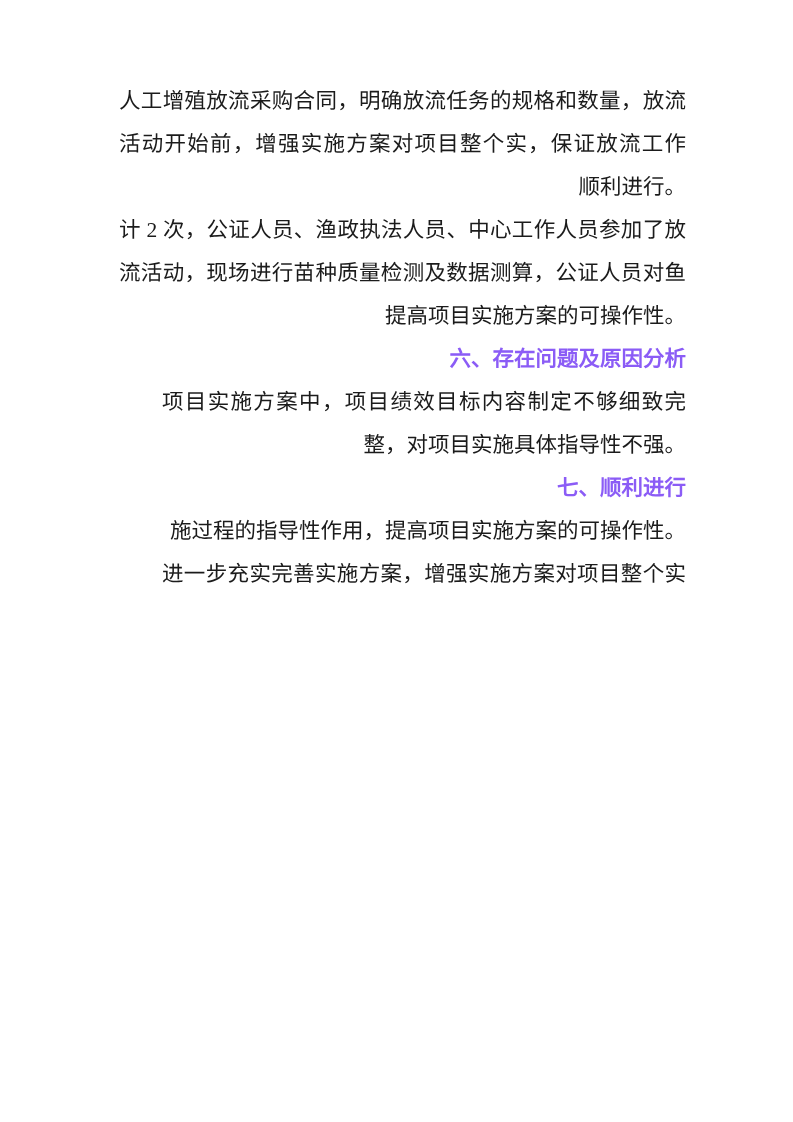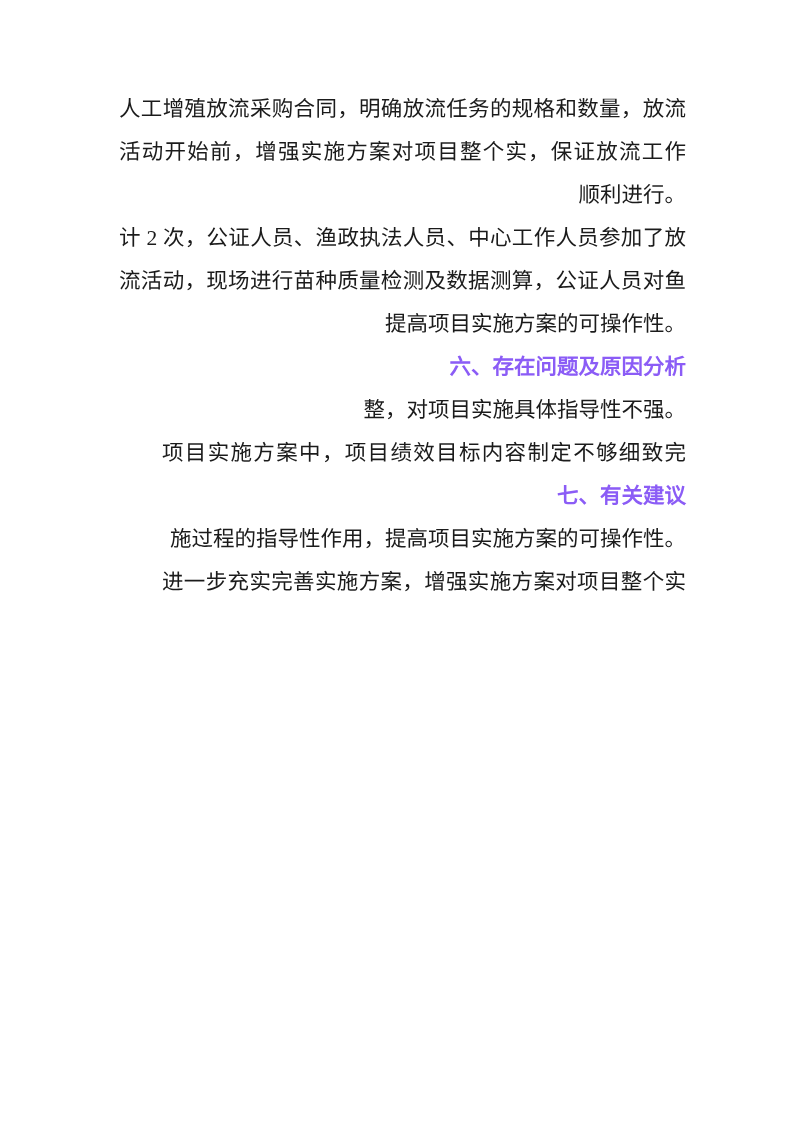--- a/index.html
+++ b/index.html
@@ -11,21 +11,21 @@
     position: relative;
     width: 793px;
     height: 1122px;
     margin: 0 auto;
     background: #ffffff;
     overflow: hidden;
     box-sizing: border-box;
   }
   .content {
     position: absolute;
-    top: 88px;
+    top: 80px;
     left: 119px;
     width: 567px;
     color: #1b1b1b;
   }
   .ln {
     margin: 0;
     padding: 0;
     font-family: "Liberation Serif", "DejaVu Serif", serif;
     font-size: 21.5px;
     line-height: 43px;
@@ -66,25 +66,25 @@
 
     <div>
       <p class="ln j">计 2 次，公证人员、渔政执法人员、中心工作人员参加了放</p>
       <p class="ln j">流活动，现场进行苗种质量检测及数据测算，公证人员对鱼</p>
       <p class="ln">提高项目实施方案的可操作性。</p>
     </div>
 
     <p class="ln head ind">六、存在问题及原因分析</p>
 
     <div>
+      <p class="ln j ind">项目实施方案中，项目绩效目标内容制定不够细致完</p>
       <p class="ln">整，对项目实施具体指导性不强。</p>
-      <p class="ln j ind">项目实施方案中，项目绩效目标内容制定不够细致完</p>
     </div>
 
-    <p class="ln head ind">七、有关建议</p>
+    <p class="ln head ind">七、顺利进行</p>
 
     <div>
       <p class="ln">施过程的指导性作用，提高项目实施方案的可操作性。</p>
       <p class="ln j ind">进一步充实完善实施方案，增强实施方案对项目整个实</p>
     </div>
 
   </div>
 </div>
 
 </body></html>

